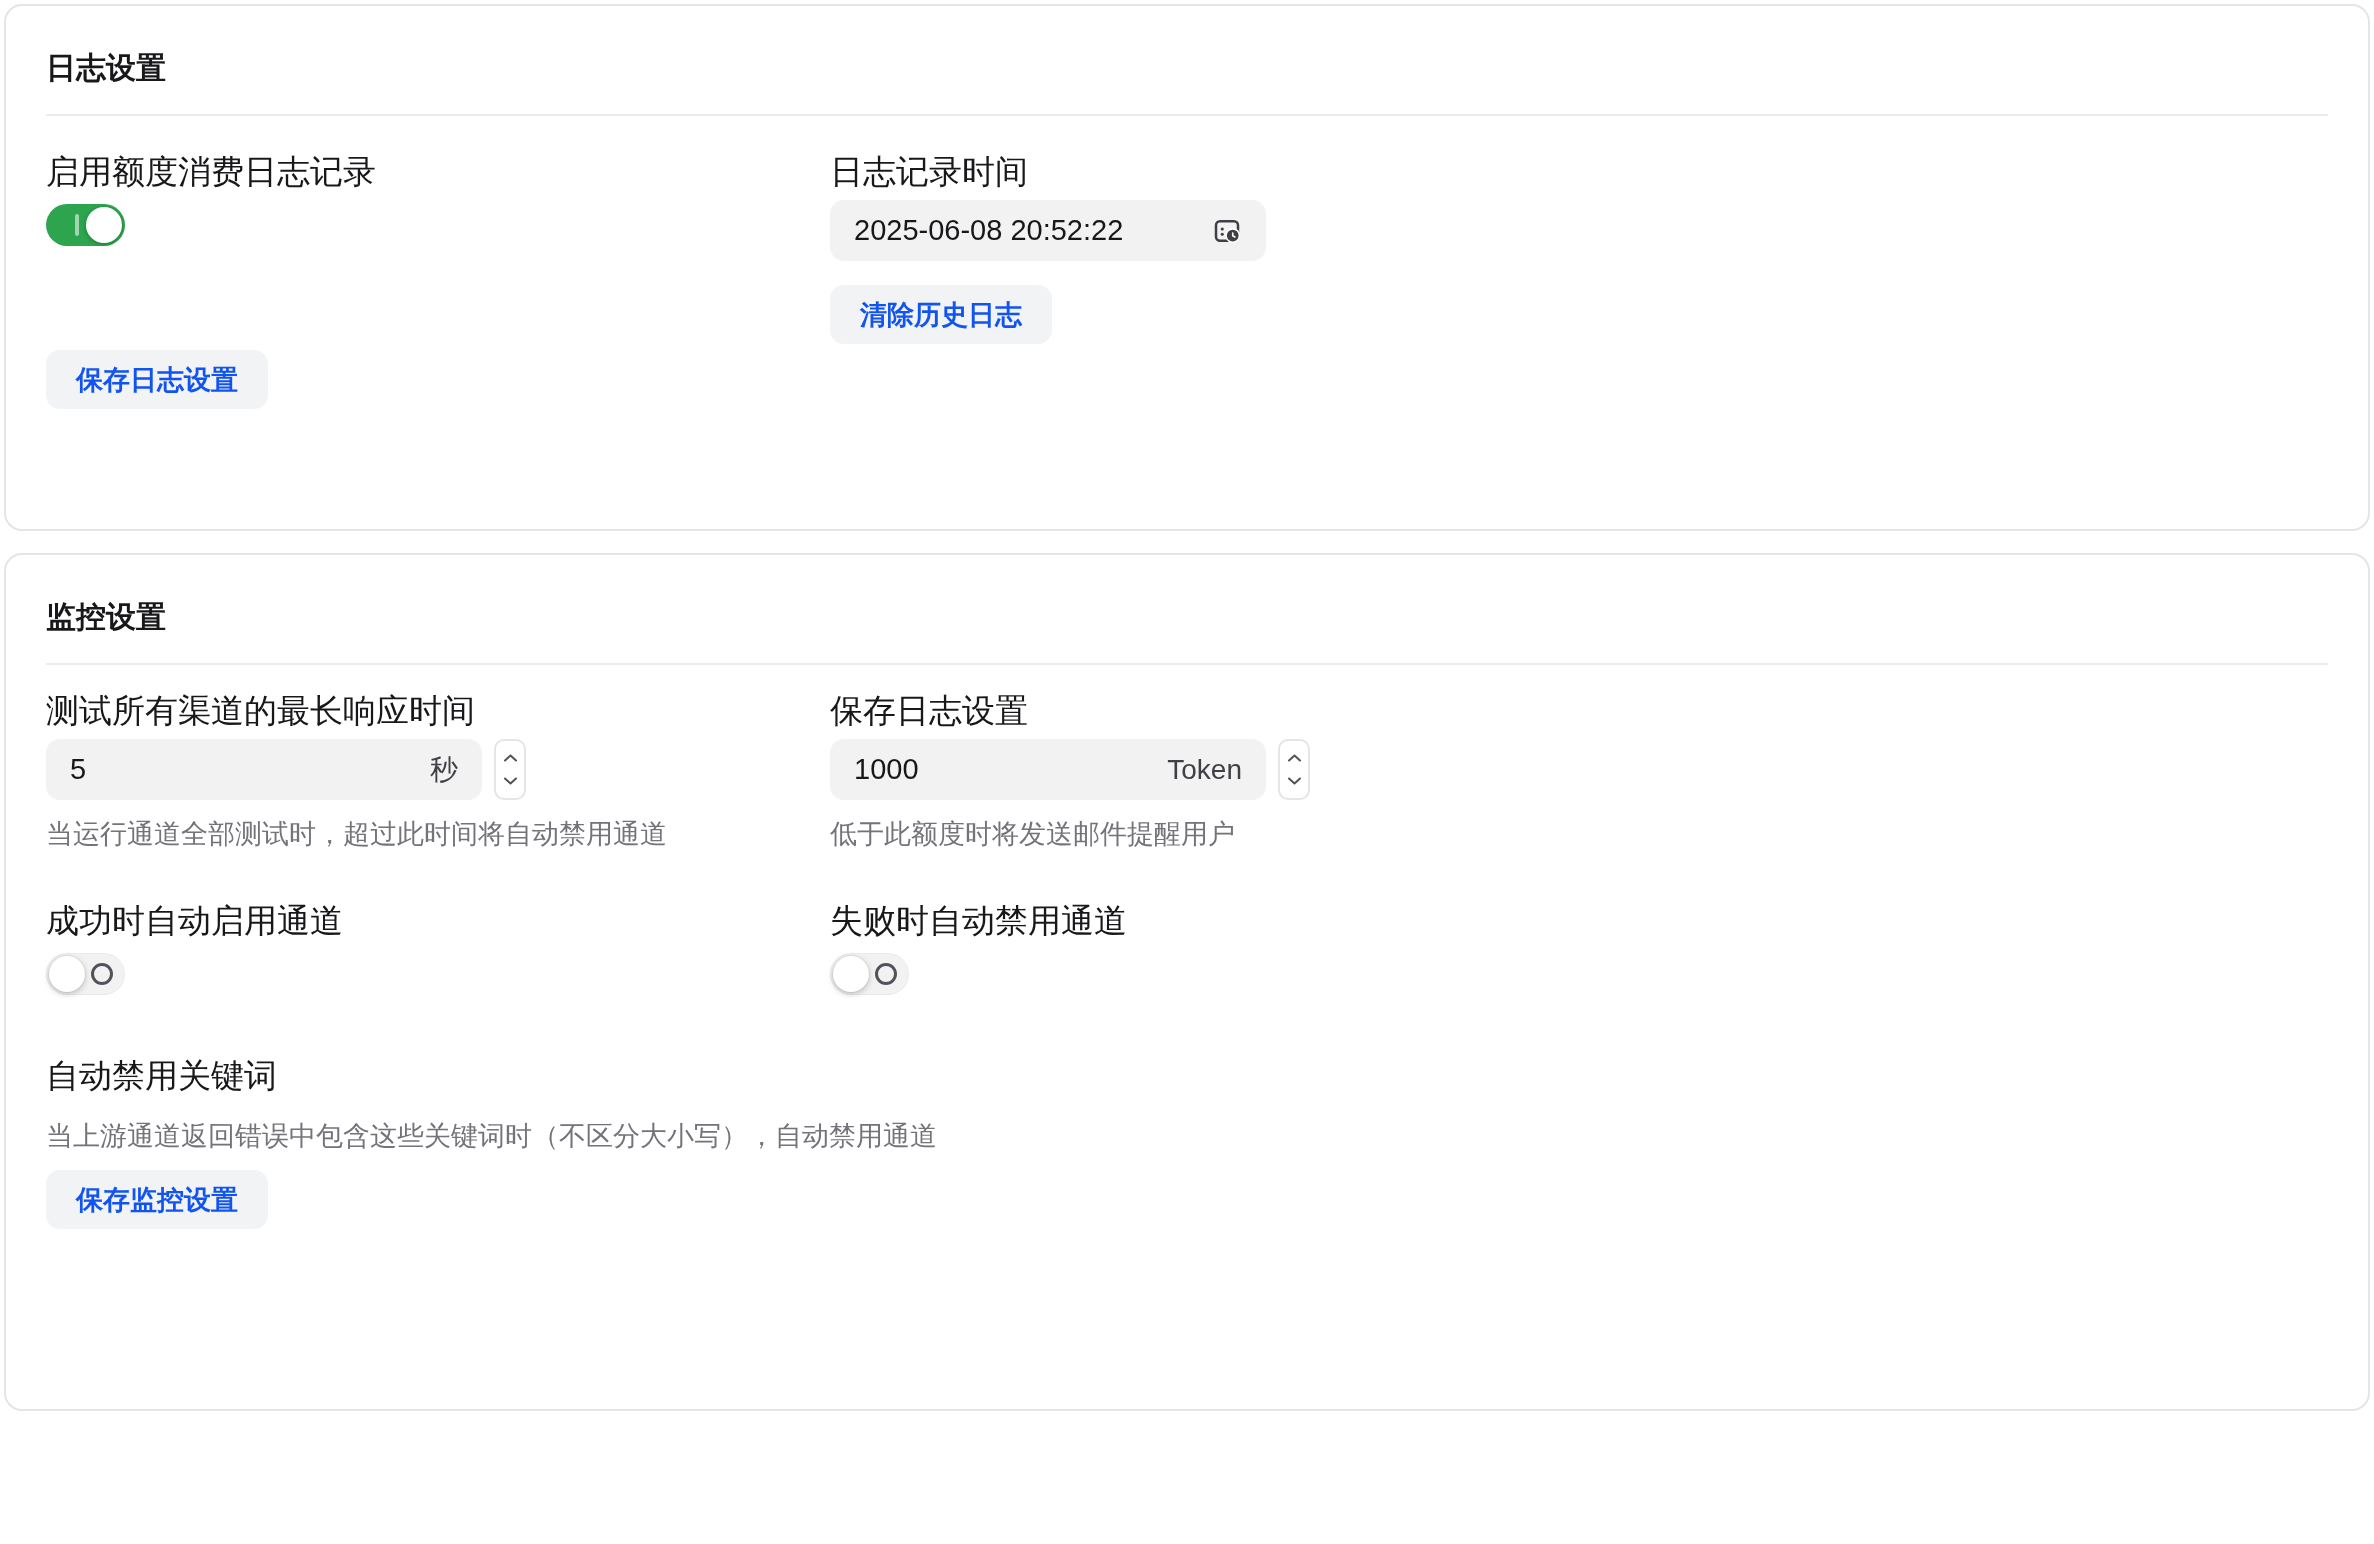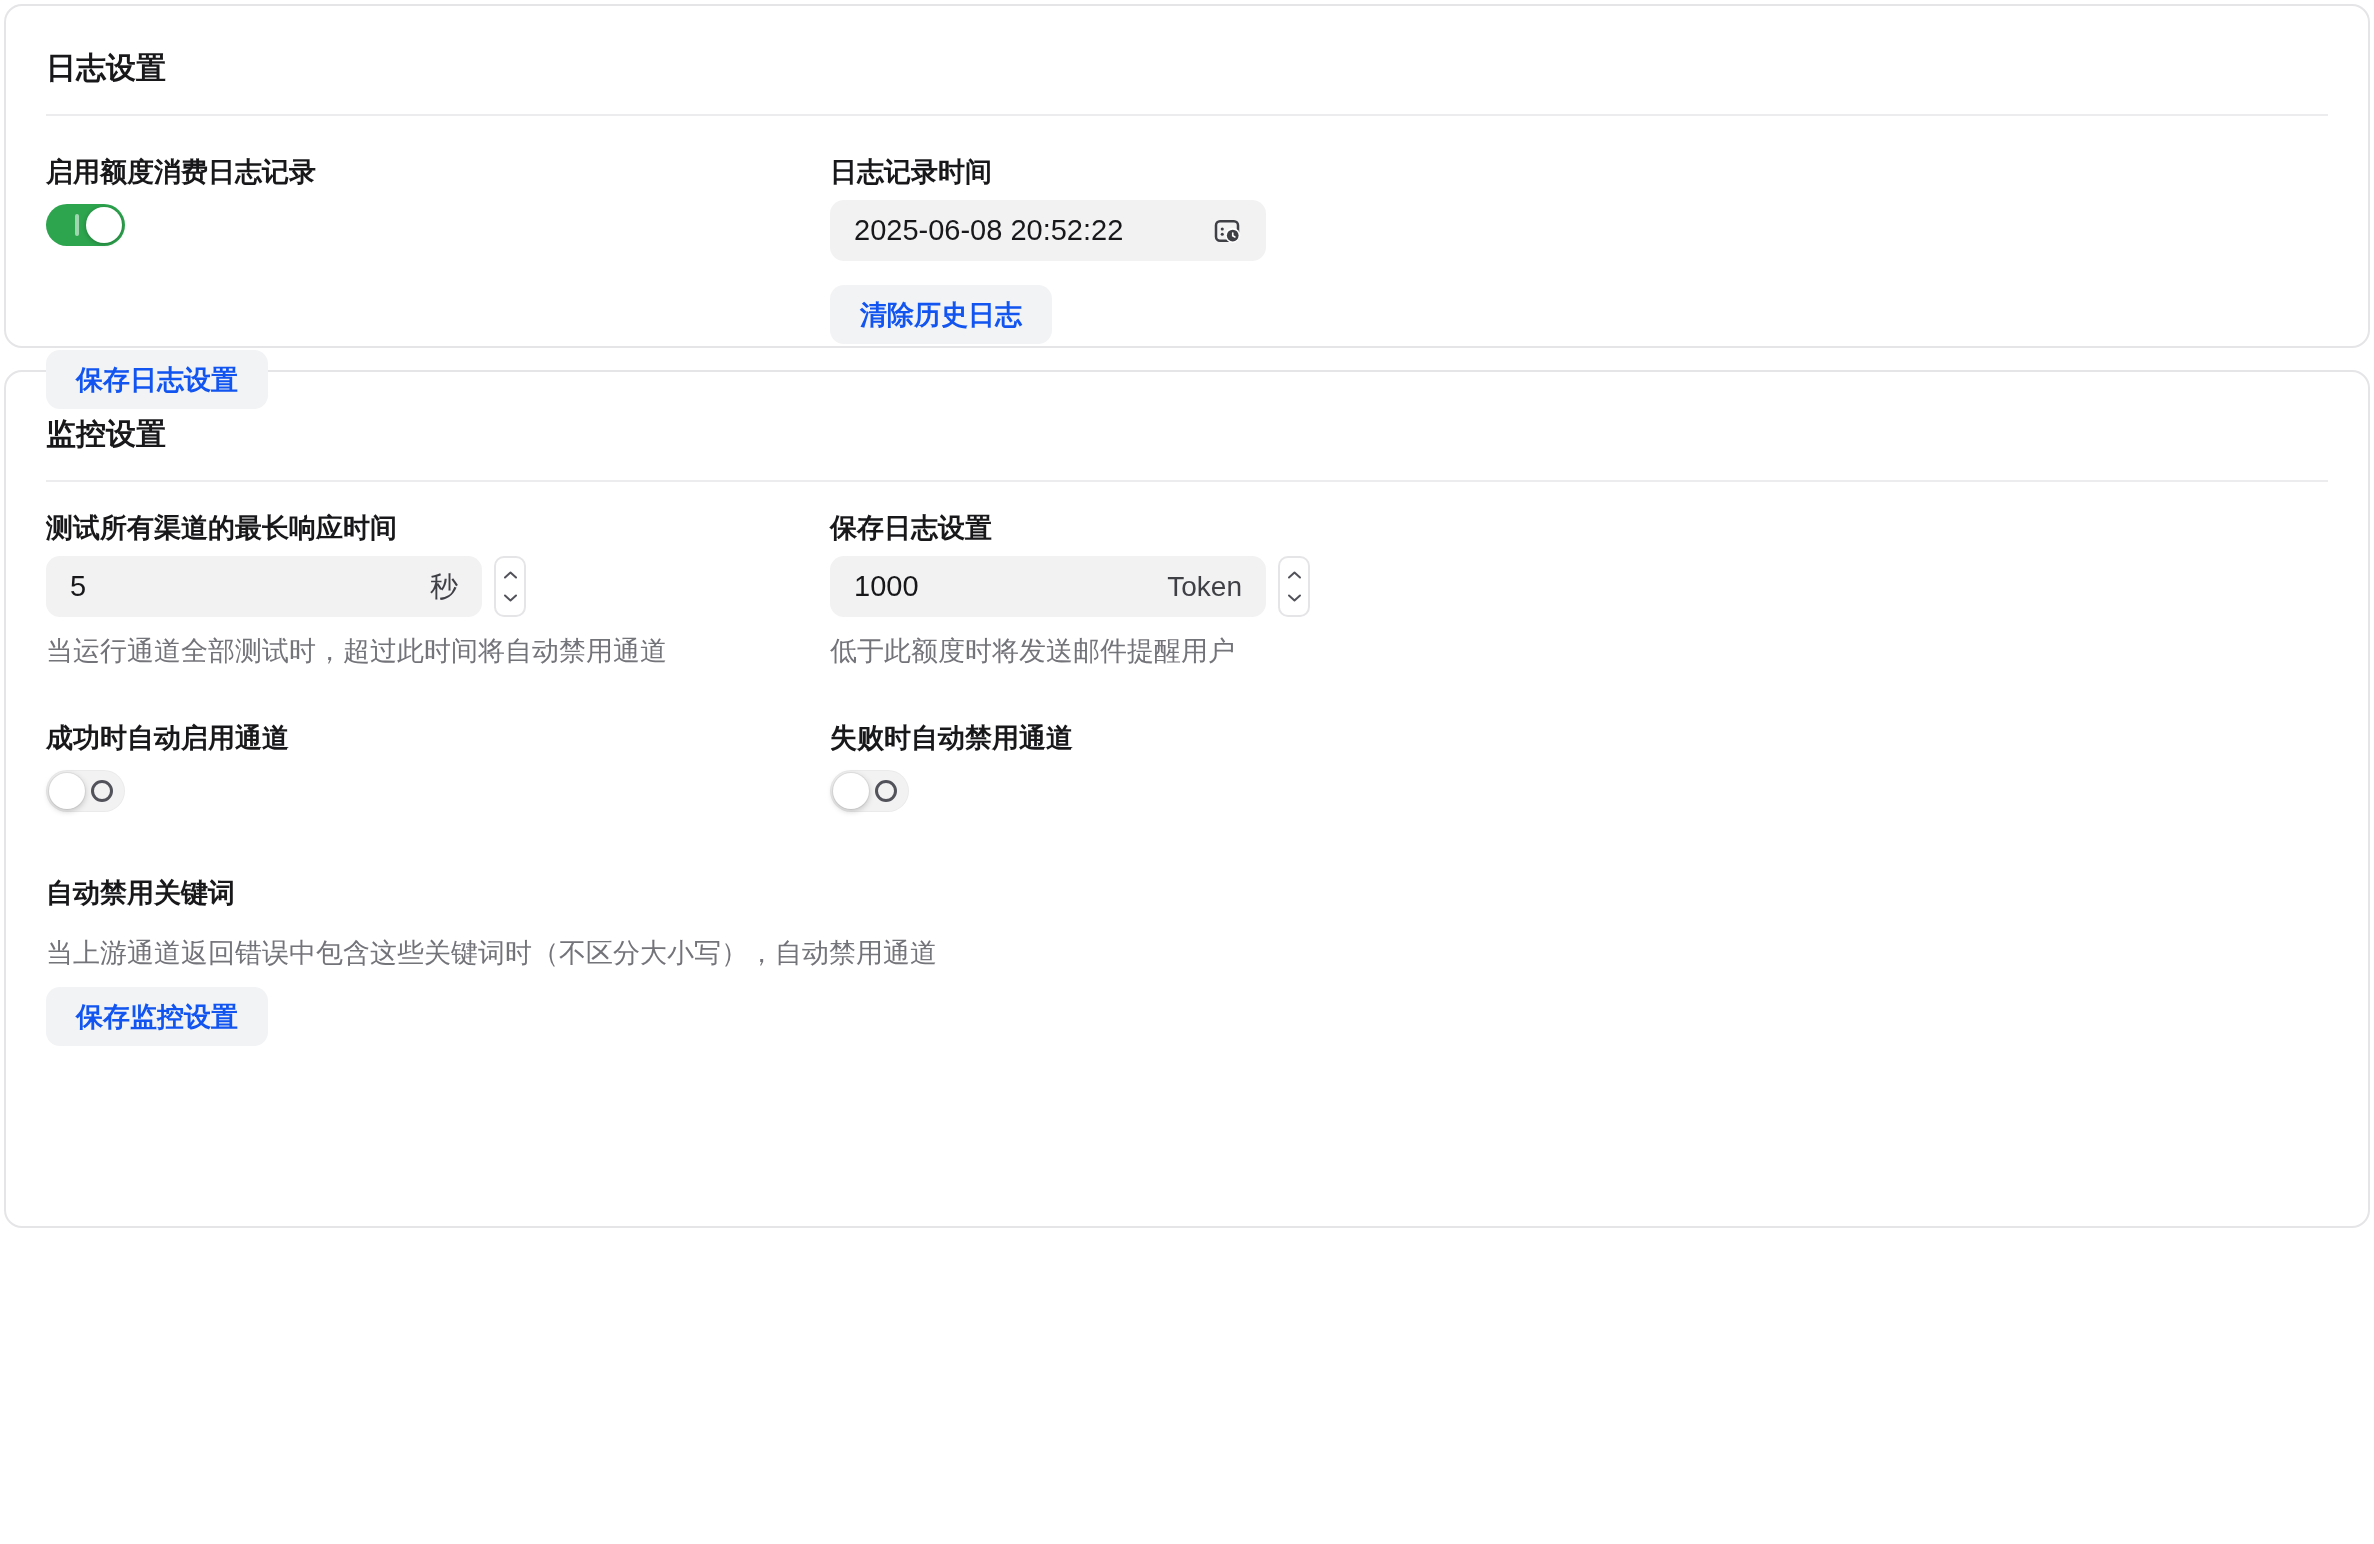--- a/index.html
+++ b/index.html
@@ -17,30 +17,30 @@
   html,body{background:#fff}
   body{
     width:2374px;height:1544px;padding:4px;overflow:hidden;
     font-family:"Liberation Sans","DejaVu Sans",sans-serif;
     color:var(--ink);
   }
   .card{
     background:#fff;border:2px solid var(--border);border-radius:18px;
     padding:0 40px;
   }
-  .card-log{height:344px;margin-bottom:22px}
+  .card-log{height:527px;margin-bottom:22px}
   .card-monitor{height:858px}
   .card-title{
     padding-top:40px;font-size:30px;line-height:44px;font-weight:700;color:var(--ink);
   }
   .divider{border-top:2px solid var(--divider);margin-top:24px}
   .card-body{padding-top:38px}
   .card-monitor .card-body{padding-top:28px}
   .grid{display:grid;grid-template-columns:784px 1fr;align-items:start}
-  .field-label{font-size:27px;line-height:36px;font-weight:700;color:var(--ink)}
+  .field-label{font-size:33px;line-height:36px;font-weight:400;color:var(--ink)}
 
   
   .toggle{position:relative;width:79px;height:42px;border-radius:21px;margin-top:14px;cursor:pointer}
   .toggle.on{background:var(--green)}
   .toggle.off{background:var(--field-bg);box-shadow:inset 0 0 0 1px rgba(0,0,0,.03)}
   .toggle .knob{position:absolute;top:3px;width:36px;height:36px;border-radius:50%;background:#fff}
   .toggle.on .knob{right:3px;box-shadow:0 1px 4px rgba(0,0,0,.28)}
   .toggle.off .knob{left:3px;box-shadow:0 2px 6px rgba(0,0,0,.22),0 0 0 1px rgba(0,0,0,.05)}
   .toggle .bar{position:absolute;left:29px;top:10px;width:4px;height:22px;border-radius:2px;background:rgba(255,255,255,.55)}
   .toggle .ring{position:absolute;right:12px;top:10px;width:22px;height:22px;border:3px solid #52525b;border-radius:50%}

